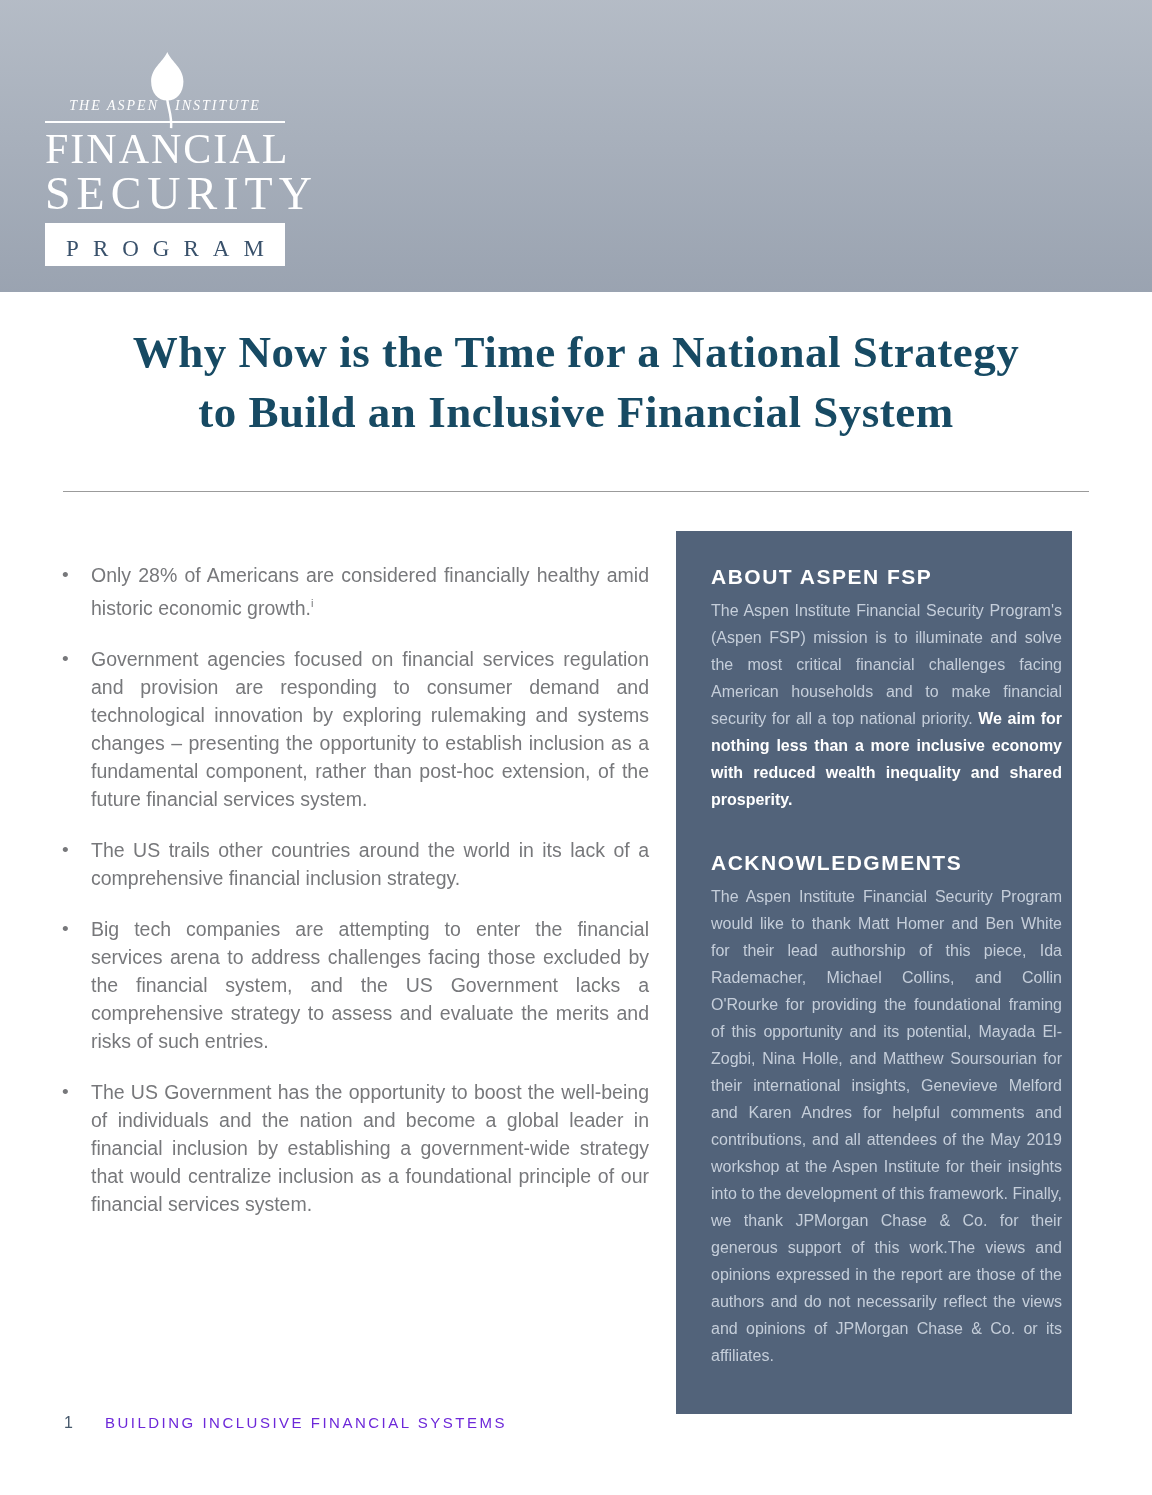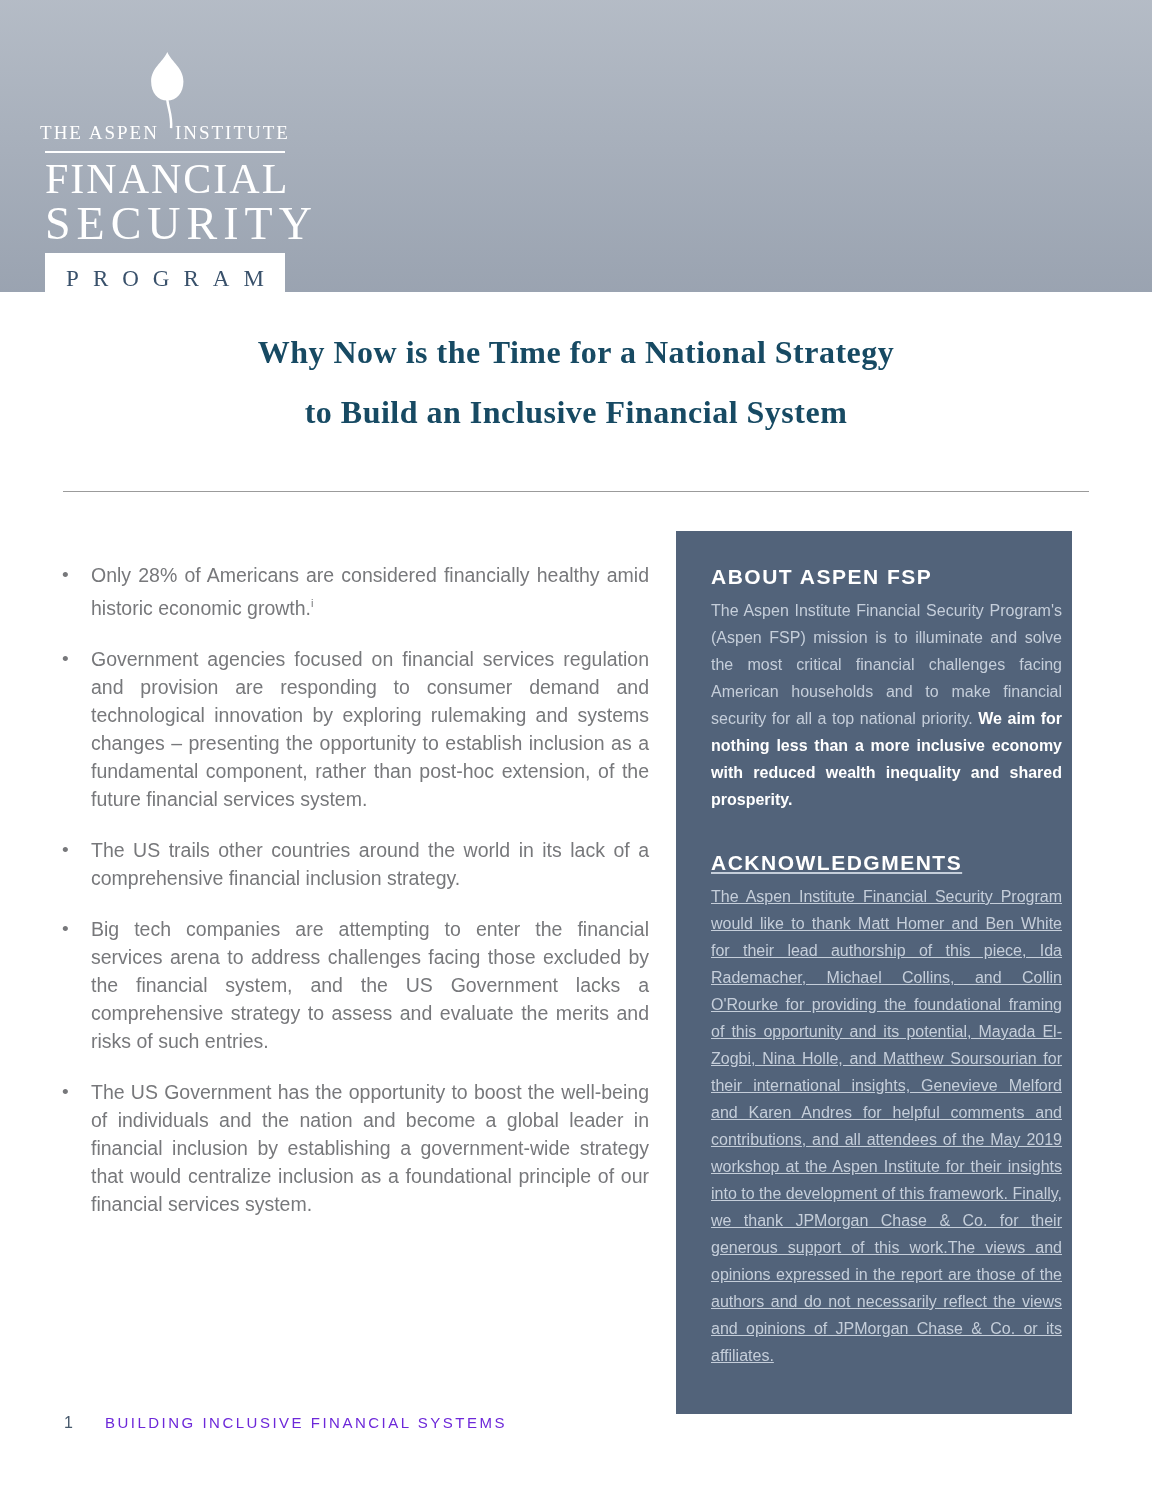--- a/index.html
+++ b/index.html
@@ -29,32 +29,32 @@
   }
   .header::after {
     content:""; position:absolute; inset:0;
     background:linear-gradient(rgba(59,78,105,.38), rgba(54,72,99,.50));
   }
 
   
   .logo { position:absolute; left:45px; top:50px; width:240px; z-index:5; text-align:center;
           font-family:"Liberation Serif","DejaVu Serif",serif; color:#fff; }
   .leaf-svg { position:absolute; left:50%; top:0; transform:translateX(-44%); z-index:6; }
-  .logo-org { display:flex; justify-content:center; gap:16px; margin-top:72px;
-              font-size:19px; letter-spacing:2px; white-space:nowrap; }
+  .logo-org { display:flex; justify-content:center; gap:16px; margin-top:48px;
+              font-size:14px; letter-spacing:2px; white-space:nowrap;font-style:italic; }
   .logo-rule { height:2px; background:#fff; margin:7px 0 3px; }
   .logo-fin { font-size:42px; letter-spacing:2px; line-height:46px; }
   .logo-sec { font-size:46px; letter-spacing:6px; line-height:44px; }
   .logo-prog { margin-top:7px; background:#ffffff; color:#39516B;
                font-size:23px; letter-spacing:14px; padding:14px 0 5px 14px; line-height:24px; }
 
   
   .title-block { position:absolute; left:0; top:322px; width:1152px; text-align:center;
                  font-family:"Liberation Serif","DejaVu Serif",serif; color:#174A63; }
-  .title-block h1 { font-weight:bold; font-size:32px; line-height:60px; letter-spacing:.5px; }
+  .title-block h1 { font-weight:bold; font-size:45px; line-height:60px; letter-spacing:.5px; }
   .title-rule { position:absolute; left:63px; top:491px; width:1026px; height:1px; background:#9b9b9b; }
 
   
   .main { position:absolute; left:0; top:531px; width:1152px; }
   .left-col { position:absolute; left:55px; top:10px; width:594px; }
   .tk-heading { font-size:23px; color:#55565A; margin-bottom:26px; }
   .tk-list { list-style:none; }
   .tk-list li {
     position:relative; padding-left:36px; margin-bottom:23px;
     font-size:19.5px; line-height:28px; color:#77787B;
@@ -69,21 +69,21 @@
 
   
   .sidebar {
     position:absolute; left:676px; top:0; width:396px; min-height:883px;
     background:#52637A; color:#C5CEDA;
     padding:34px 10px 30px 35px;
   }
   .sb-heading { color:#ffffff; font-weight:bold; font-size:21px; letter-spacing:1.5px; margin-bottom:8px; }
   .sidebar p { font-size:16px; line-height:27px; text-align:justify; }
   .sb-bold { color:#ffffff; font-weight:bold; }
-  .sb-section + .sb-section { margin-top:38px;text-decoration:underline; }
+  .sb-section + .sb-section { margin-top:38px; }
 
   
   .footer { position:absolute; left:64px; top:1414px; display:flex; align-items:baseline; }
   .page-num { color:#46586B; font-size:16px; }
   .footer-label { margin-left:32px; color:#6d28d9; font-size:15px; letter-spacing:2.5px; }
 </style>
 </head>
 <body>
 
 <div class="page">

